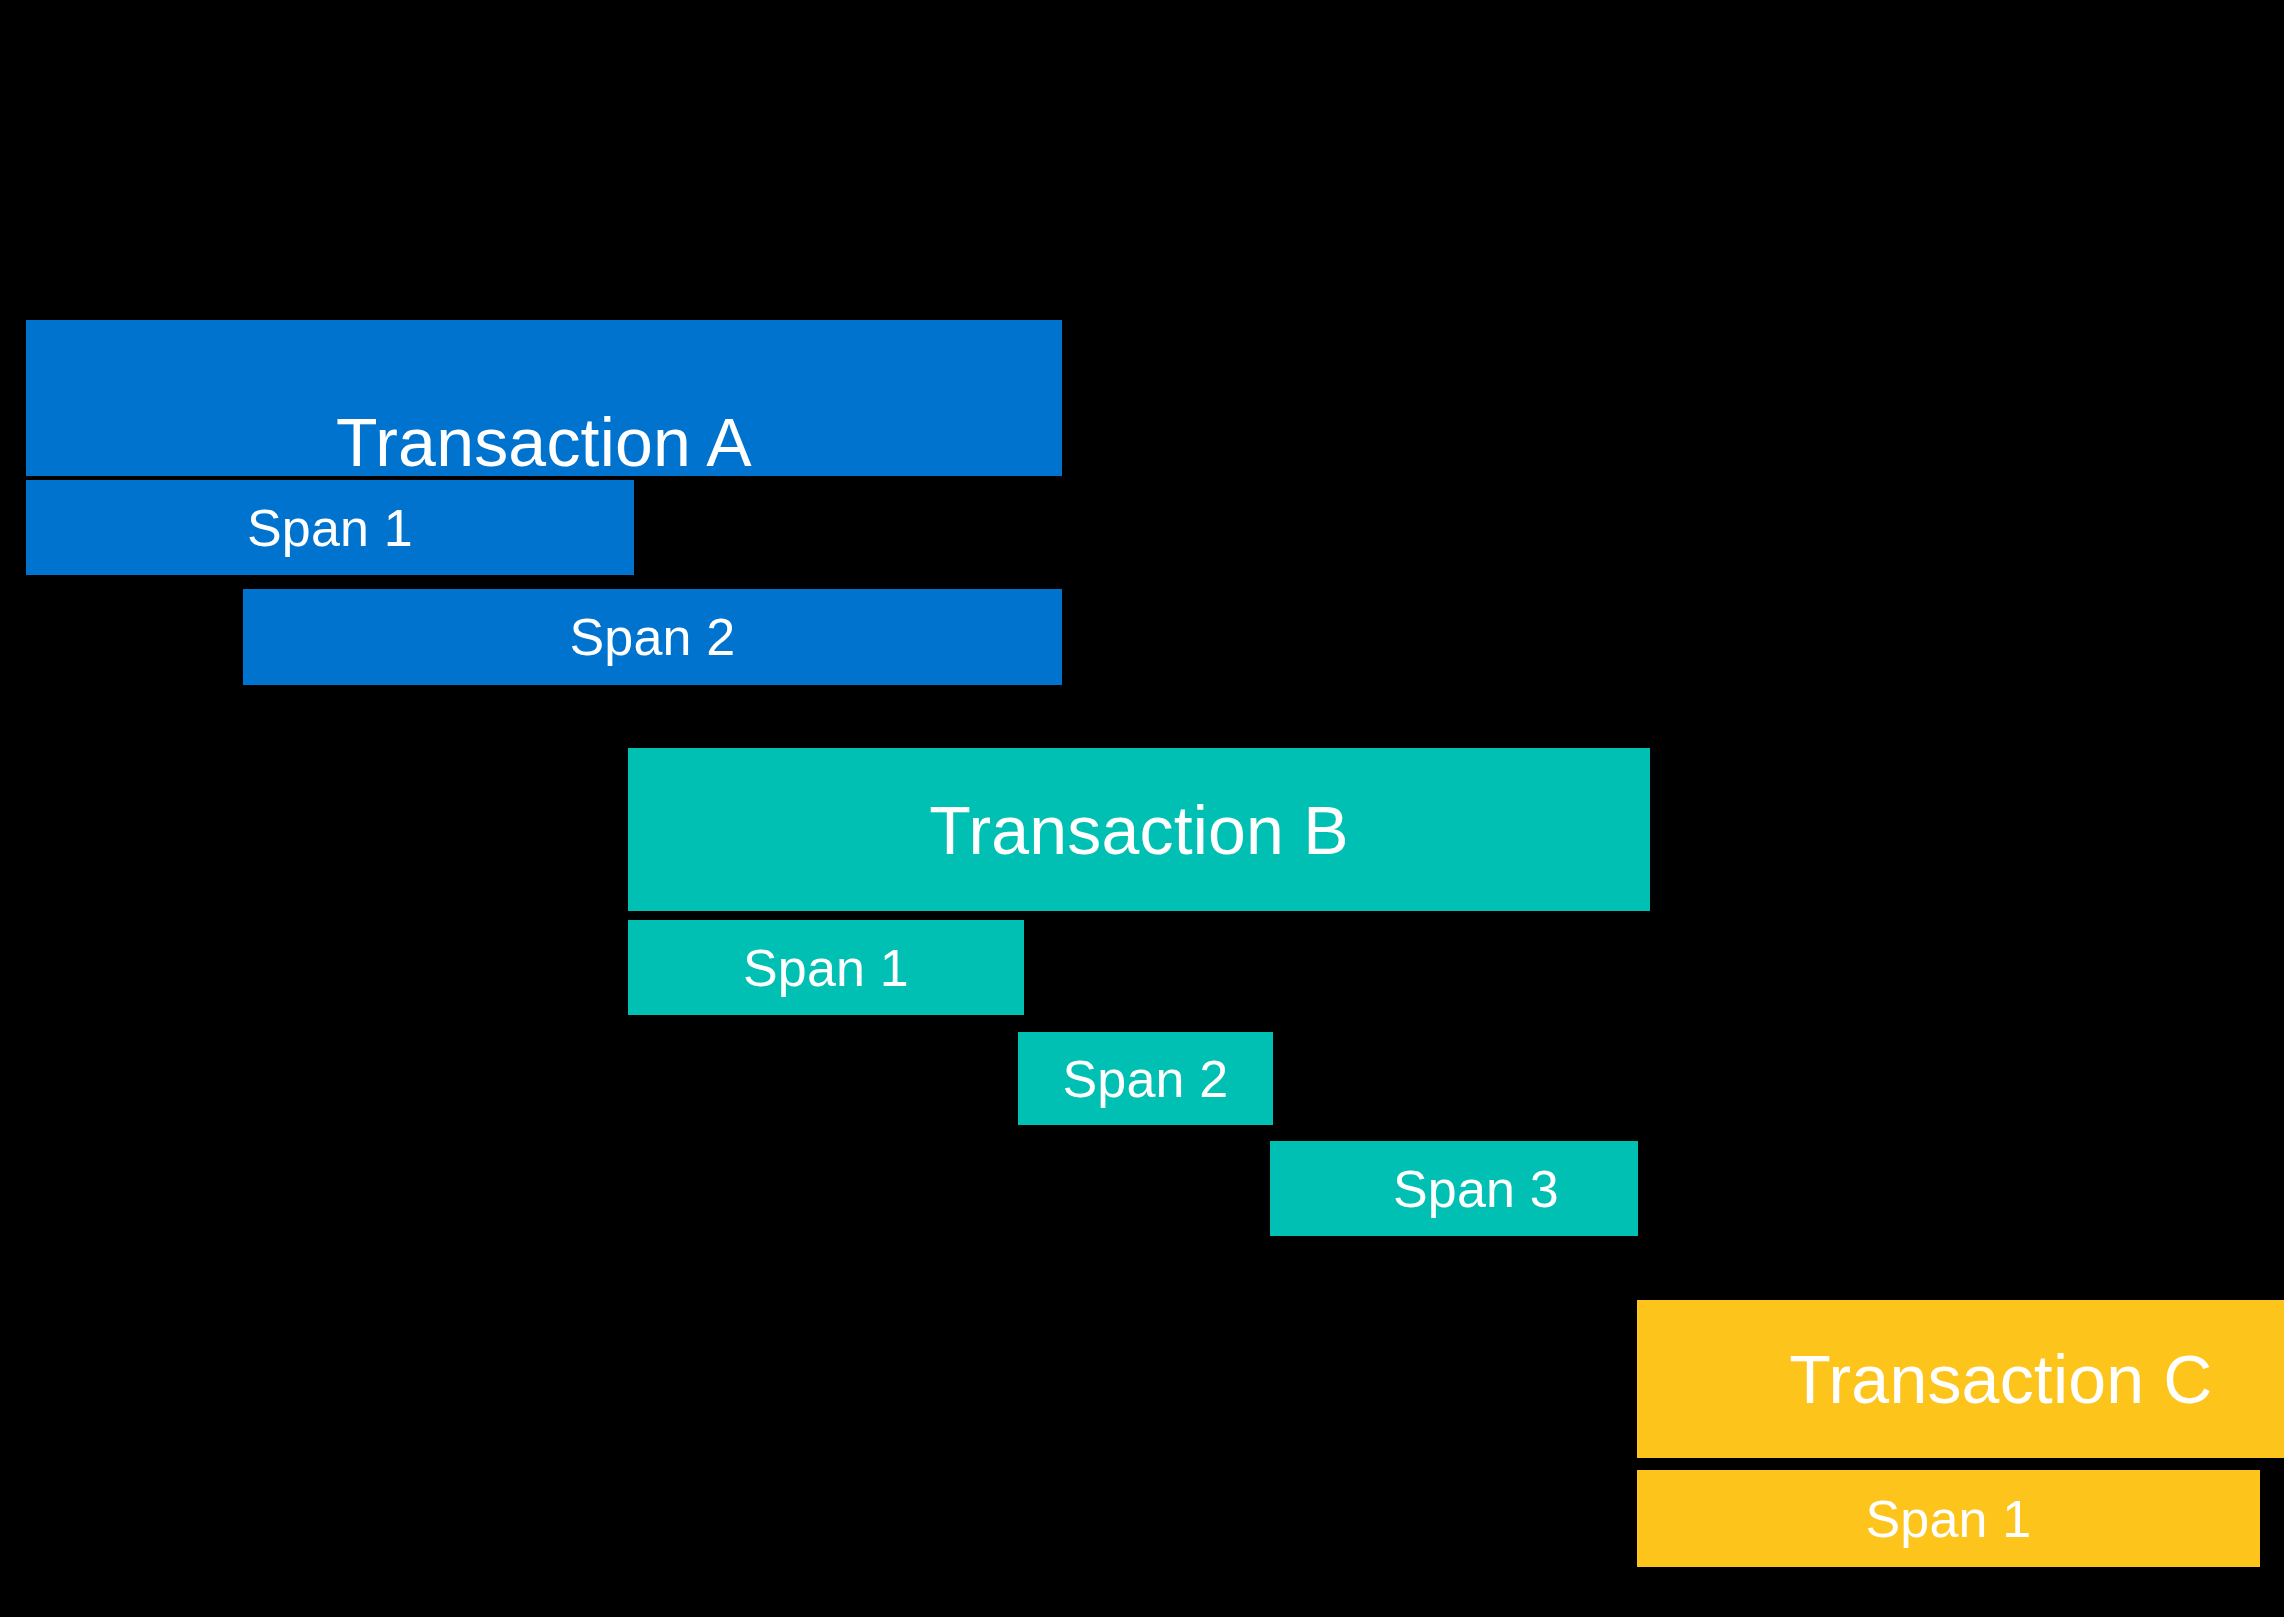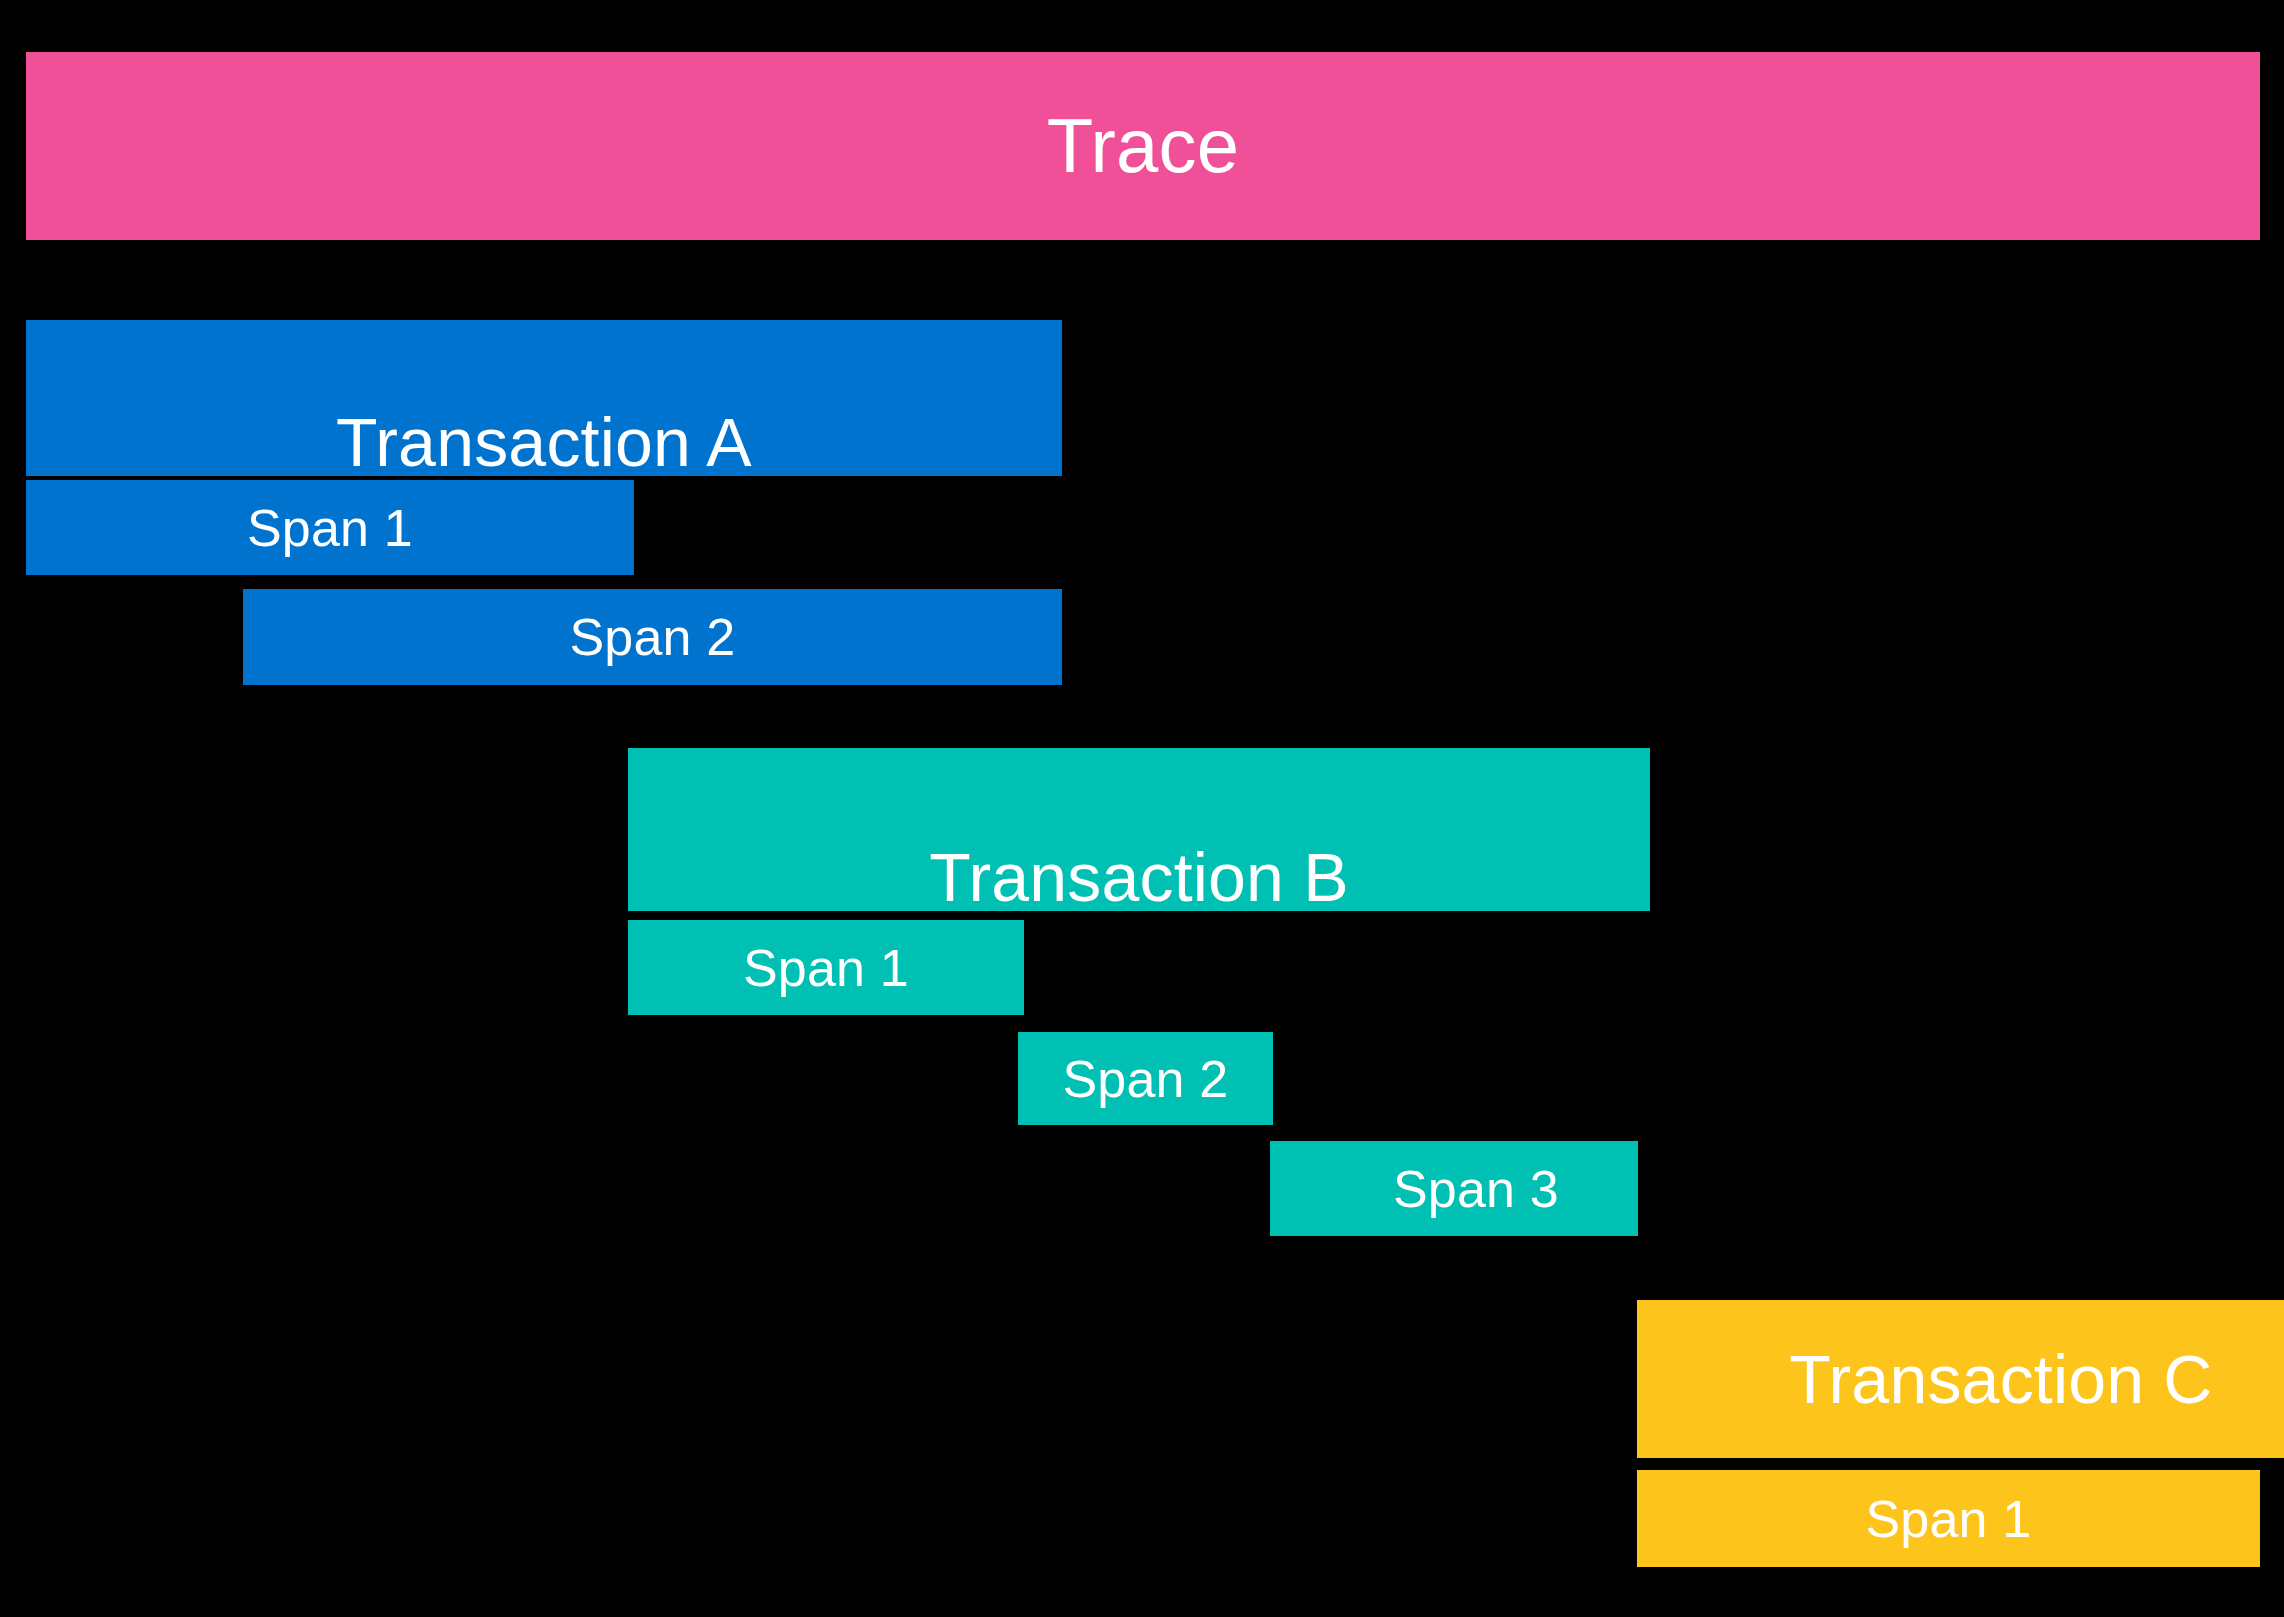--- a/index.html
+++ b/index.html
@@ -34,33 +34,30 @@
   }
   
   .tier-trace  { font-size: 76px; }
   .tier-txn    { font-size: 68px; }
   .tier-span   { font-size: 52px; }
 </style>
 </head>
 <body>
 
 <div id="canvas" style="background: rgb(0, 0, 0);">
-    <div class="bar tier-trace" style="left: 26px; top: 52px; width: 2234px; height: 188px; background: rgb(239, 80, 151);">
-      <span class="bar-label" style="color: rgb(255, 255, 255);">Trace</span>
-    </div>
     <div class="bar tier-txn" style="left: 26px; top: 320px; width: 1036px; height: 156px; background: rgb(0, 115, 207); align-items: flex-end;">
       <span class="bar-label" style="color: rgb(255, 255, 255);">Transaction A</span>
     </div>
     <div class="bar tier-span" style="left: 26px; top: 480px; width: 608px; height: 95px; background: rgb(0, 115, 207);">
       <span class="bar-label" style="color: rgb(255, 255, 255);">Span 1</span>
     </div>
     <div class="bar tier-span" style="left: 243px; top: 589px; width: 819px; height: 96px; background: rgb(0, 115, 207);">
       <span class="bar-label" style="color: rgb(255, 255, 255);">Span 2</span>
     </div>
-    <div class="bar tier-txn" style="left: 628px; top: 748px; width: 1022px; height: 163px; background: rgb(0, 191, 179); align-items: flex-end;">
+    <div class="bar tier-txn" style="left: 628px; top: 748px; width: 1022px; height: 163px; background: rgb(0, 191, 179);">
       <span class="bar-label" style="color: rgb(255, 255, 255);">Transaction B</span>
     </div>
     <div class="bar tier-span" style="left: 628px; top: 920px; width: 396px; height: 95px; background: rgb(0, 191, 179);">
       <span class="bar-label" style="color: rgb(255, 255, 255);">Span 1</span>
     </div>
     <div class="bar tier-span" style="left: 1018px; top: 1032px; width: 255px; height: 93px; background: rgb(0, 191, 179);">
       <span class="bar-label" style="color: rgb(255, 255, 255);">Span 2</span>
     </div>
     <div class="bar tier-span" style="left: 1270px; top: 1141px; width: 368px; height: 95px; background: rgb(0, 191, 179);">
       <span class="bar-label" style="color: rgb(255, 255, 255); margin-left: 44px;">Span 3</span>

